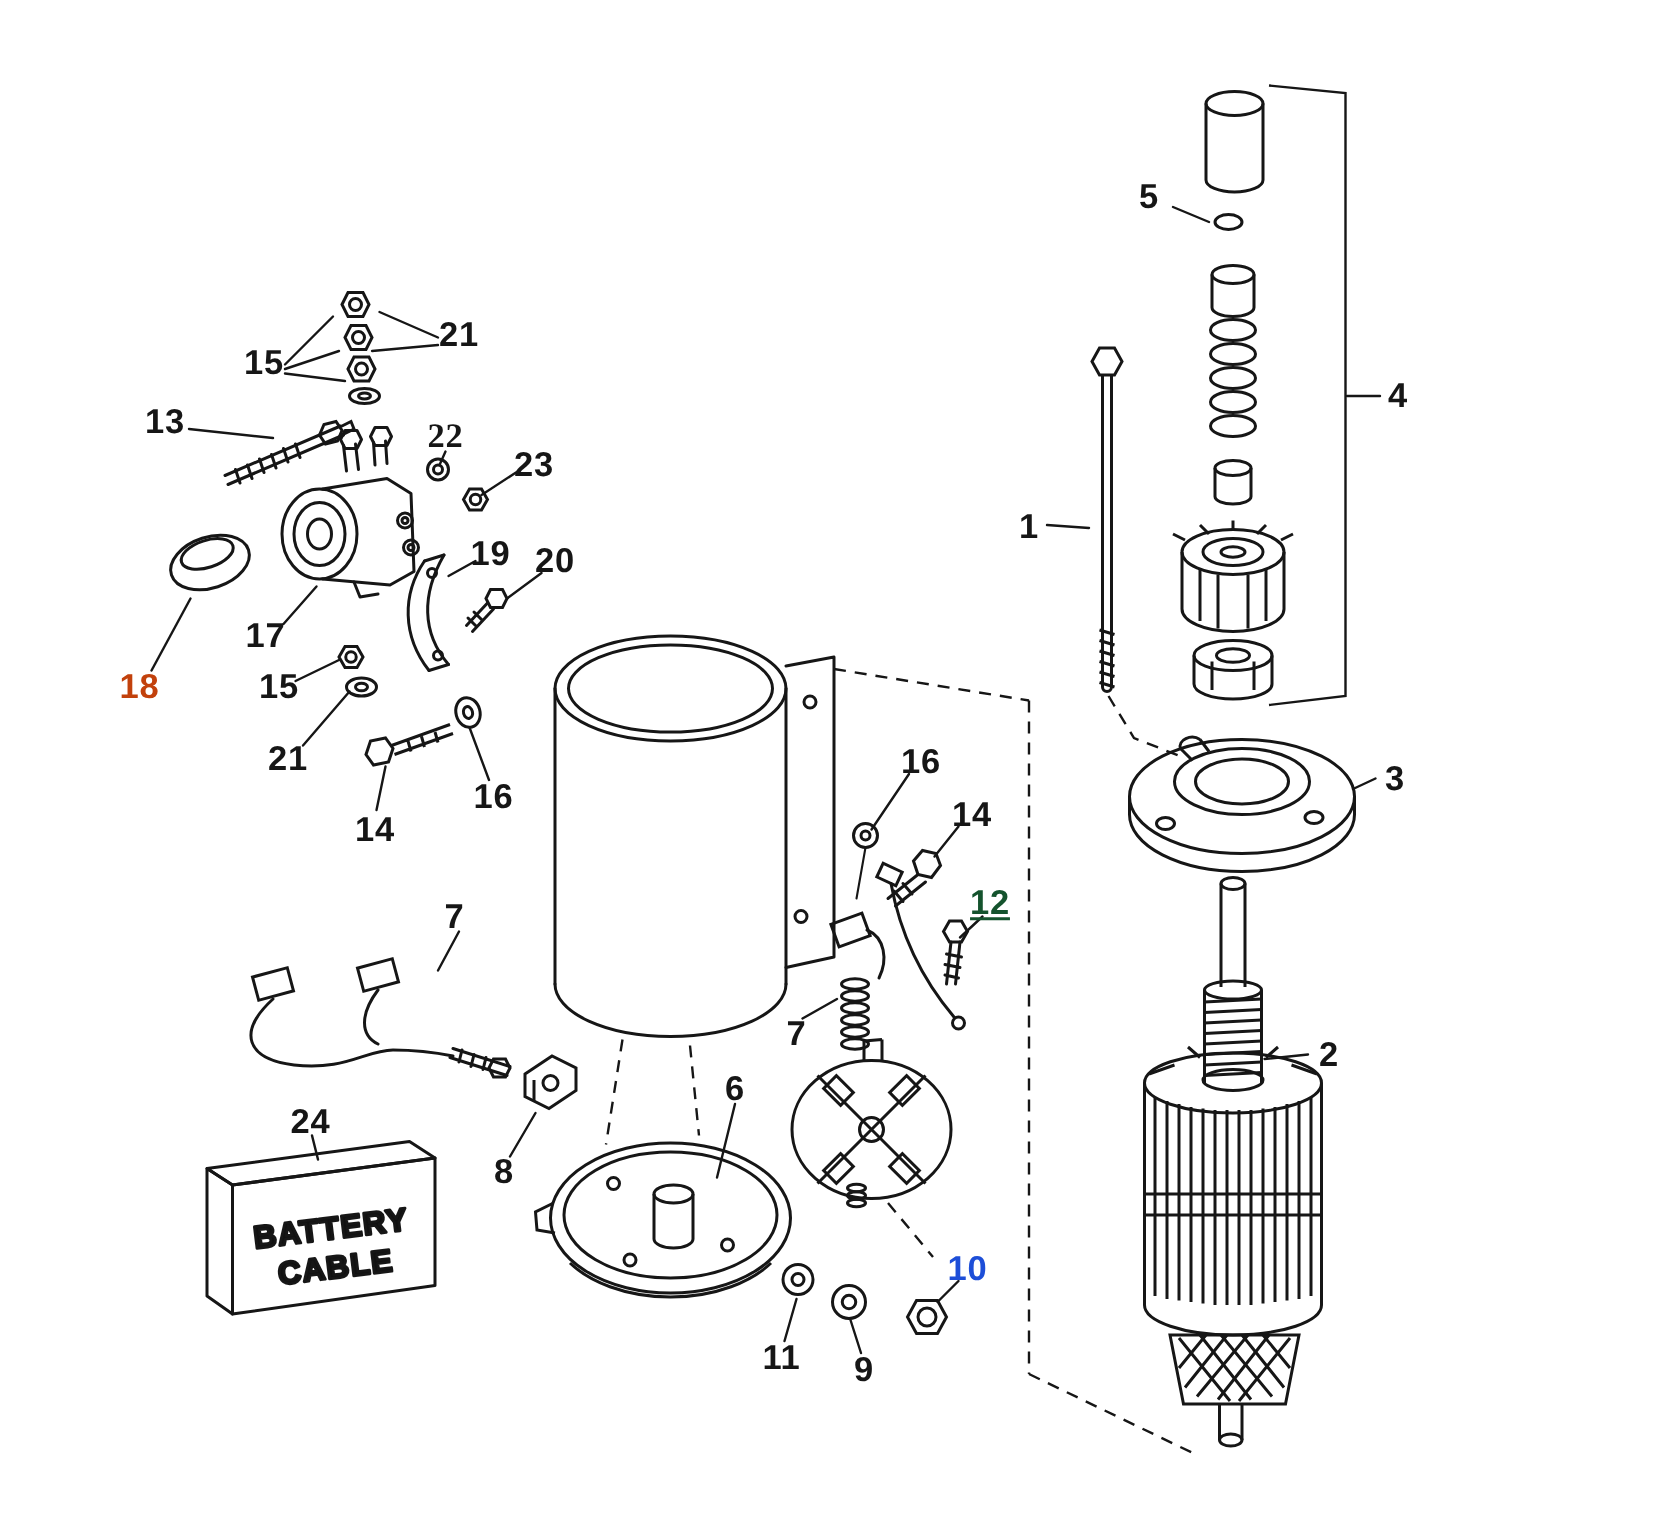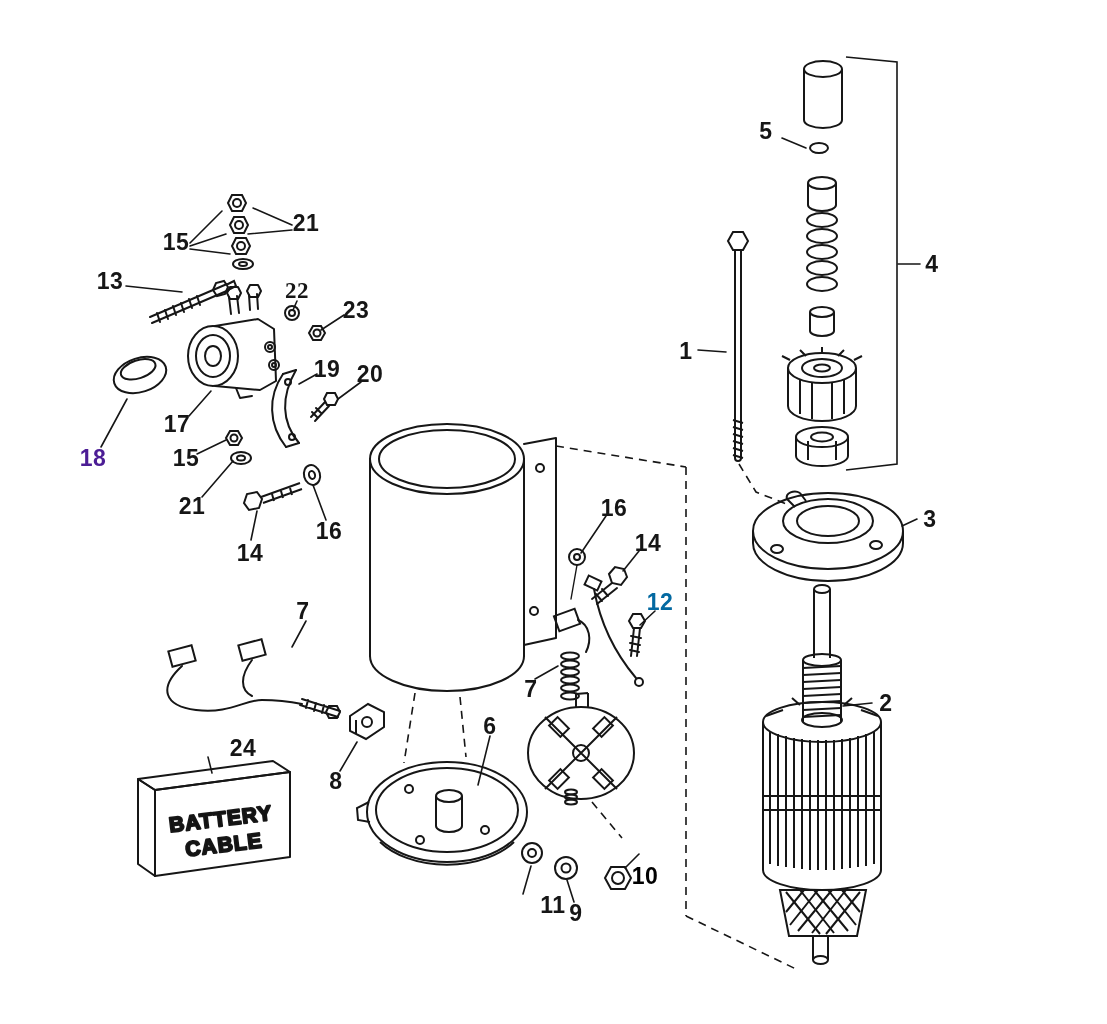--- a/index.html
+++ b/index.html
@@ -293,33 +293,33 @@
       <span class="callout" style="left: 932px; top: 264px; color: rgb(22, 22, 22);">4</span>
       <span class="callout" style="left: 306px; top: 223px; color: rgb(22, 22, 22);">21</span>
       <span class="callout" style="left: 176px; top: 242px; color: rgb(22, 22, 22);">15</span>
       <span class="callout" style="left: 110px; top: 281px; color: rgb(22, 22, 22); text-align: right;">13</span>
       <span class="callout" style="left: 297px; top: 291px; color: rgb(22, 22, 22); font-family: Liberation Serif, serif;">22</span>
       <span class="callout" style="left: 356px; top: 310px; color: rgb(22, 22, 22);">23</span>
       <span class="callout" style="left: 686px; top: 351px; color: rgb(22, 22, 22);">1</span>
       <span class="callout" style="left: 327px; top: 369px; color: rgb(22, 22, 22); text-align: center;">19</span>
       <span class="callout" style="left: 370px; top: 374px; color: rgb(22, 22, 22); text-align: right;">20</span>
       <span class="callout" style="left: 177px; top: 424px; color: rgb(22, 22, 22);">17</span>
-      <span class="callout" style="left: 93px; top: 458px; color: #4c1d95;">18</span>
+      <span class="callout" style="left: 93px; top: 458px; color: #c2410c;">18</span>
       <span class="callout" style="left: 186px; top: 458px; color: rgb(22, 22, 22);">15</span>
       <span class="callout" style="left: 192px; top: 506px; color: rgb(22, 22, 22);">21</span>
       <span class="callout" style="left: 329px; top: 531px; color: rgb(22, 22, 22);">16</span>
       <span class="callout" style="left: 250px; top: 553px; color: rgb(22, 22, 22);">14</span>
       <span class="callout" style="left: 614px; top: 508px; color: rgb(22, 22, 22);">16</span>
       <span class="callout" style="left: 648px; top: 543px; color: rgb(22, 22, 22);">14</span>
       <span class="callout" style="left: 930px; top: 519px; color: rgb(22, 22, 22);">3</span>
-      <span class="callout" style="left: 660px; top: 602px; color: #0369a1;">12</span>
+      <span class="callout" style="left: 660px; top: 602px; color: #14532d; text-decoration: underline;">12</span>
       <span class="callout" style="left: 303px; top: 611px; color: rgb(22, 22, 22);">7</span>
       <span class="callout" style="left: 531px; top: 689px; color: rgb(22, 22, 22);">7</span>
       <span class="callout" style="left: 886px; top: 703px; color: rgb(22, 22, 22);">2</span>
       <span class="callout" style="left: 490px; top: 726px; color: rgb(22, 22, 22);">6</span>
-      <span class="callout" style="left: 207px; top: 748px; color: rgb(22, 22, 22); margin-left: 36px;">24</span>
+      <span class="callout" style="left: 207px; top: 748px; color: rgb(22, 22, 22);">24</span>
       <span class="callout" style="left: 336px; top: 781px; color: rgb(22, 22, 22);">8</span>
-      <span class="callout" style="left: 645px; top: 876px; color: #000000;">10</span>
-      <span class="callout" style="left: 521px; top: 905px; color: rgb(22, 22, 22); margin-left: 32px;">11</span>
+      <span class="callout" style="left: 645px; top: 846px; color: #1d4ed8;">10</span>
+      <span class="callout" style="left: 521px; top: 905px; color: rgb(22, 22, 22);">11</span>
       <span class="callout" style="left: 576px; top: 913px; color: rgb(22, 22, 22);">9</span>
     </div>
 
 </div>
 
 </body></html>

